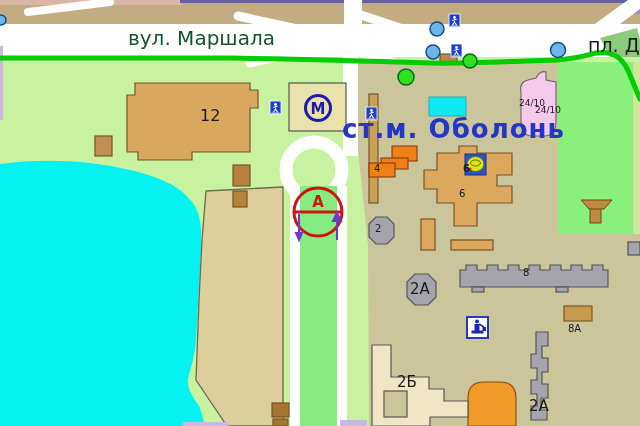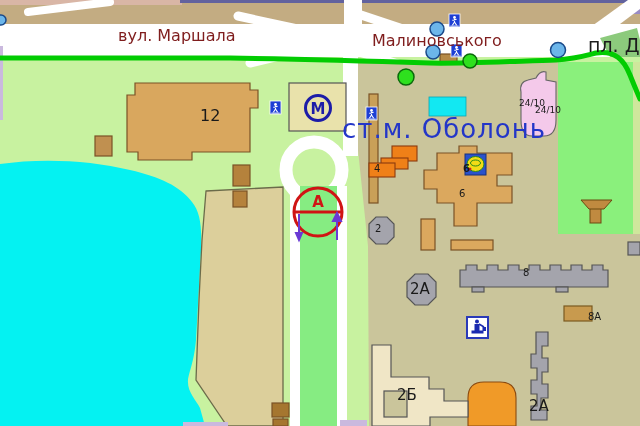--- a/index.html
+++ b/index.html
@@ -1,21 +1,21 @@
 <!DOCTYPE html>
 <html><head>
 <meta charset="utf-8">
 <style>
   html,body{margin:0;padding:0;background:#ddd;}
   #map{position:relative;width:640px;height:426px;overflow:hidden;
        font-family:"DejaVu Sans",sans-serif;background:#c8f2a0;}
   #map svg{position:absolute;left:0;top:0;}
   .label{position:absolute;color:#161616;white-space:nowrap;line-height:1;}
-  .street{font-size:16px;color:#7f1d1d;}
-  .metro-title{font-size:26px;font-weight:normal;color:#2336c8;letter-spacing:1px;}
+  .street{font-size:20px;color:#14532d;margin-left:10px;}
+  .metro-title{font-size:26px;font-weight:bold;color:#2336c8;letter-spacing:1px;}
   .bnum{font-size:10px;color:#1a1a1a;}
   .bnum-b{font-size:10px;font-weight:bold;color:#1a1a1a;}
   .small9{font-size:9px;color:#1a1a1a;}
   .f11{font-size:15px;}
   .f19{font-size:19px;}
   text{font-family:"DejaVu Sans",sans-serif;}
 </style>
 </head>
 <body>
 
@@ -154,29 +154,28 @@
     <rect x="467" y="317" width="21" height="21" fill="#ffffff" stroke="#2a3ab8" stroke-width="2"></rect>
     <rect x="471.5" y="330.5" width="12" height="3" fill="#1a2ab0"></rect>
     <rect x="474.5" y="324" width="5" height="7" fill="#1a2ab0"></rect>
     <circle cx="477" cy="321.5" r="2" fill="#1a2ab0"></circle>
     <line x1="479" y1="324" x2="484" y2="327" stroke="#1a2ab0" stroke-width="1.5"></line>
     <rect x="482.5" y="327" width="3.5" height="4" fill="#1a2ab0"></rect>
   </g>
 </svg>
 
 <div class="label street" style="left:118px;top:28px;">вул. Маршала</div>
-<div class="label street" style="left:372px;top:33px;">Малиновського</div>
 <div class="label f19" style="left:588px;top:36px;color:#1c1c1c;text-align:right;">пл. Д</div>
 <div class="label metro-title" style="left:342px;top:116px;">ст.м. Оболонь</div>
 
 <div class="label bnum" style="left:200px;top:108px;font-size:16px;">12</div>
 <div class="label bnum" style="left:374px;top:164px;">4</div>
 <div class="label bnum-b" style="left:463px;top:164px;">6</div>
 <div class="label bnum" style="left:459px;top:189px;">6</div>
 <div class="label bnum" style="left:375px;top:224px;">2</div>
 <div class="label bnum f11" style="left:410px;top:282px;">2А</div>
 <div class="label bnum" style="left:523px;top:268px;">8</div>
-<div class="label bnum" style="left:568px;top:312px;margin-left:20px;">8А</div>
+<div class="label bnum" style="left:568px;top:324px;">8А</div>
 <div class="label bnum f11" style="left:529px;top:399px;">2А</div>
-<div class="label bnum f11" style="left:397px;top:388px;">2Б</div>
+<div class="label bnum f11" style="left:397px;top:375px;">2Б</div>
 <div class="label small9" style="left:519px;top:99px;">24/10</div>
 <div class="label small9" style="left:535px;top:106px;">24/10</div>
 </div>
 
 </body></html>

